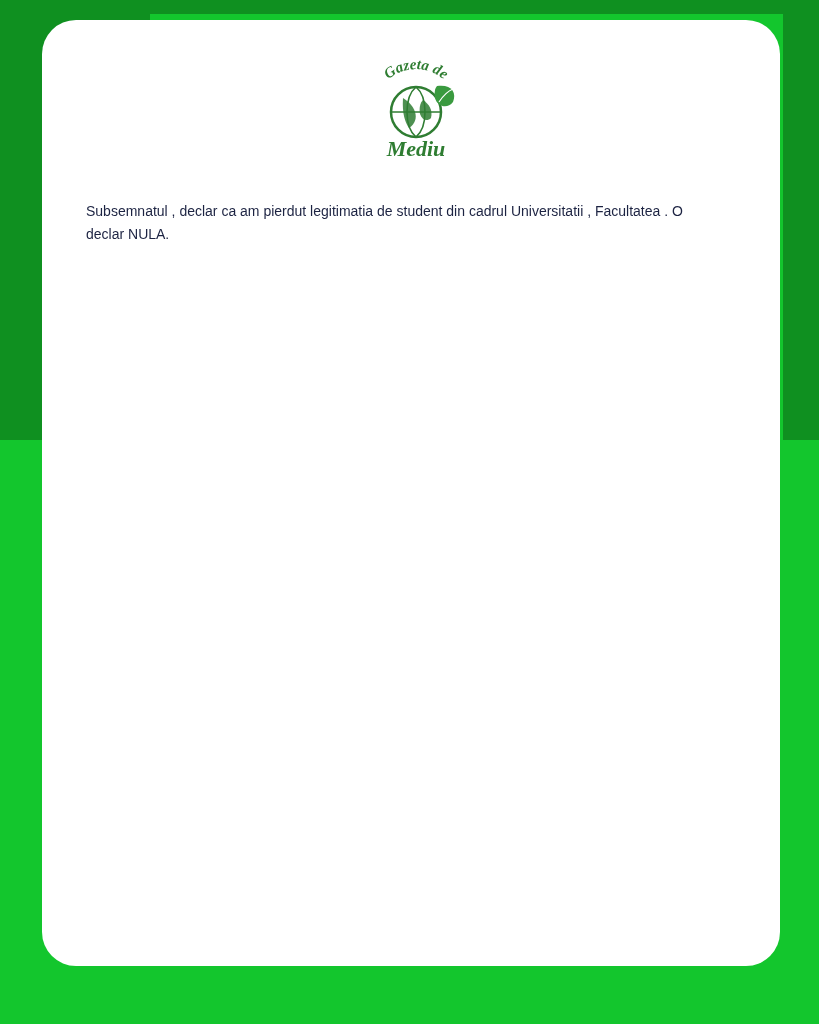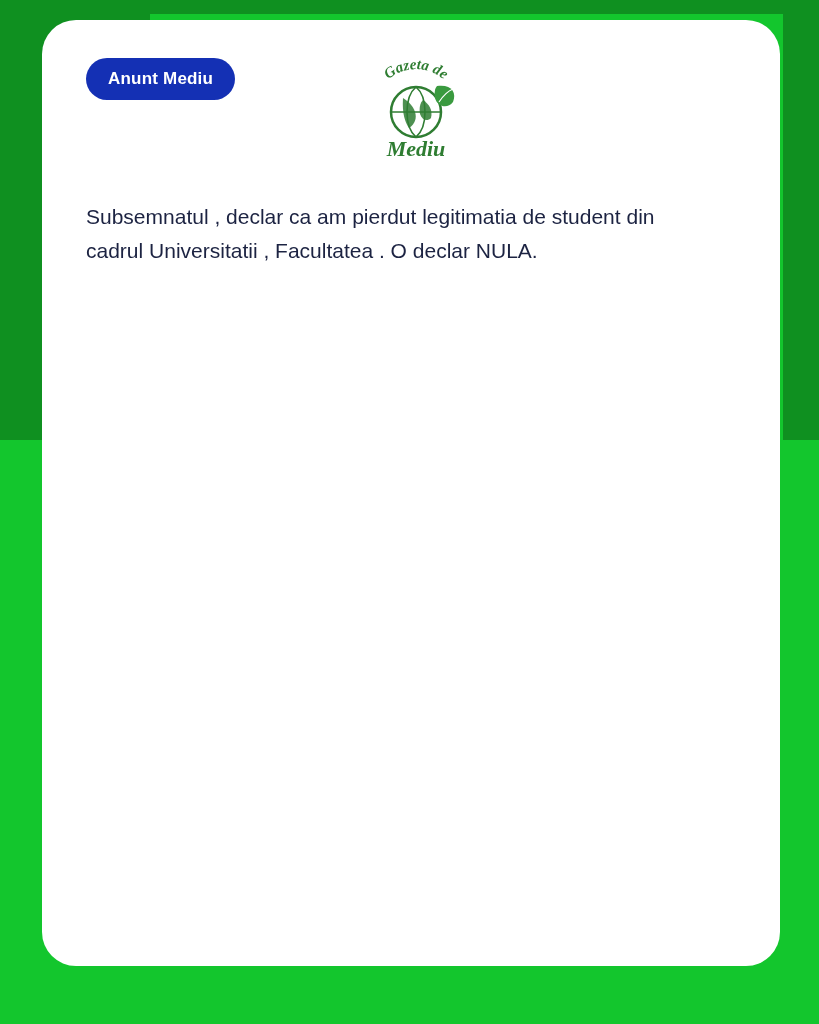--- a/index.html
+++ b/index.html
@@ -88,38 +88,37 @@
     margin: 18px 0 0 0;
     font-size: 51px;
     line-height: 1.32;
     font-weight: bold;
     color: #151b6e;
     letter-spacing: -0.8px;
     font-family: "Liberation Sans", sans-serif;
   }
   .body-text {
     margin: 30px 0 0 0;
-    font-size: 21px;
+    font-size: 14px;
     line-height: 1.62;
     color: #1c2342;
     max-width: 620px;
   }
 </style>
 </head>
 <body>
 
 <div class="bg-dark-top"></div>
 <div class="bg-dark-band"></div>
 <div class="bg-dark-right"></div>
 
 <div class="card">
   <div class="card-inner">
 
     <div class="top-row">
-      <div class="badge">Anunt Mediu</div>
 
       <div class="logo">
         <svg viewBox="0 0 110 115" width="110" height="115" xmlns="http://www.w3.org/2000/svg">
 
           <defs>
             <path id="arcTop" d="M 14,52 A 42,42 0 0 1 96,52" fill="none"></path>
           </defs>
           <text font-family="Liberation Serif, serif" font-size="15" font-style="italic" fill="#2f7d32" font-weight="bold">
             <textPath href="#arcTop" startOffset="50%" text-anchor="middle">Gazeta de</textPath>
           </text>

